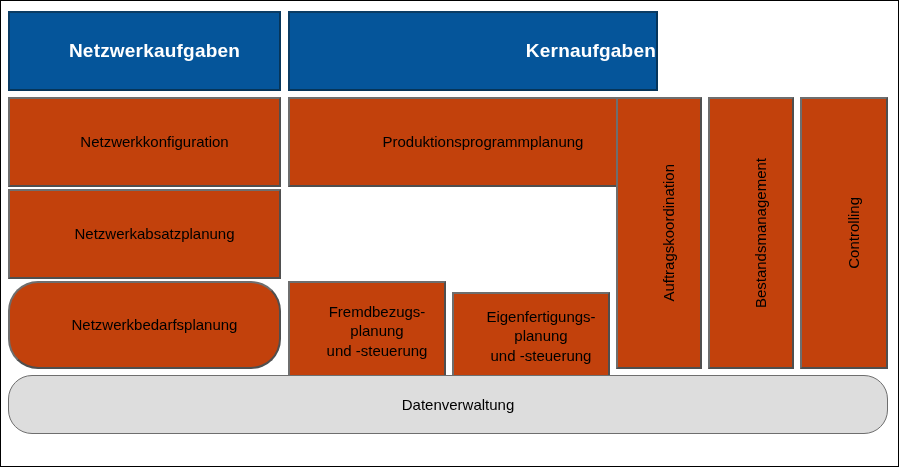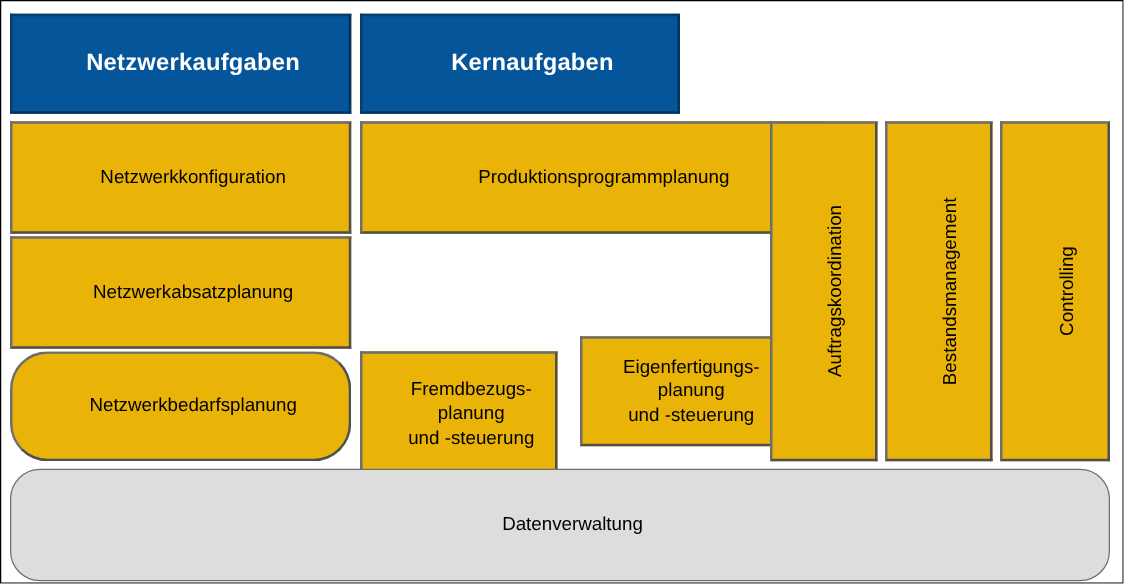--- a/index.html
+++ b/index.html
@@ -35,21 +35,21 @@
     border-left: 2px solid #0b3c64;
     border-right: 2px solid #06355a;
     border-bottom: 2px solid #06355a;
     color: #ffffff;
     font-weight: bold;
     font-size: 19px;
     letter-spacing: 0.2px;
   }
 
   .box-gray {
-    background: #eab308;
+    background: #c2410c;
     border-top: 2px solid #6e6e6e;
     border-left: 2px solid #6e6e6e;
     border-right: 2px solid #4f4f4f;
     border-bottom: 2px solid #4f4f4f;
     color: #000000;
     font-size: 15px;
   }
 
   .box-gray-flat {
     background: #dddddd;
@@ -81,41 +81,41 @@
     top: 0;
     width: 899px;
     height: 467px;
     box-sizing: border-box;
     border: 1px solid #000000;
     pointer-events: none;
   }
 
   
   #hdr-netzwerk   { left: 8px;   top: 11px; width: 273px; height: 80px; }
-  #hdr-kern       { left: 288px; top: 11px; width: 256px; height: 80px; }
+  #hdr-kern       { left: 288px; top: 11px; width: 370px; height: 80px; justify-content: flex-end; }
   #hdr-quer       { left: 616px; top: 11px; width: 272px; height: 80px; }
 
   
   #c1-r1 { left: 8px; top: 97px;  width: 273px; height: 90px; }
   #c1-r2 { left: 8px; top: 189px; width: 273px; height: 90px; }
   #c1-r3 { left: 8px; top: 281px; width: 273px; height: 88px; border-radius: 30px; }
 
   
   #c2-r1 { left: 288px; top: 97px;  width: 370px; height: 90px; }
   #c2-r2 { left: 288px; top: 189px; width: 322px; height: 90px; }
   #c2-r3a { left: 288px; top: 281px; width: 158px; height: 100px; }
-  #c2-r3b { left: 452px; top: 269px; width: 158px; height: 88px; margin-left: 12px; }
+  #c2-r3b { left: 452px; top: 292px; width: 158px; height: 88px; }
 
   
   #c3-v1 { left: 616px; top: 97px; width: 86px;  height: 272px; }
   #c3-v2 { left: 708px; top: 97px; width: 86px;  height: 272px; }
   #c3-v3 { left: 800px; top: 97px; width: 88px;  height: 272px; }
 
   
-  #footer-band { left: 8px; top: 375px; width: 880px; height: 90px; border-radius: 24px; }
+  #footer-band { left: 8px; top: 375px; width: 880px; height: 59px; border-radius: 24px; }
 </style>
 </head>
 <body>
 
 <div id="diagram">
 
   <div class="box box-blue" id="hdr-netzwerk">
     <span class="label">Netzwerkaufgaben</span>
   </div>
 

